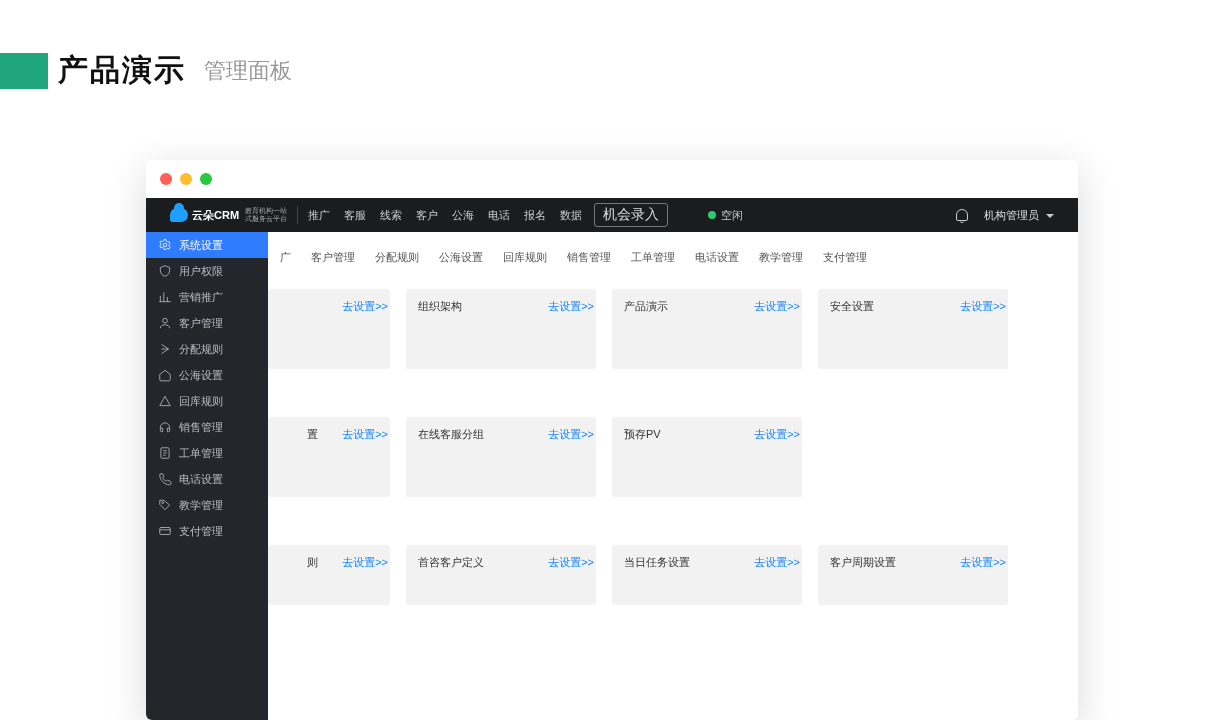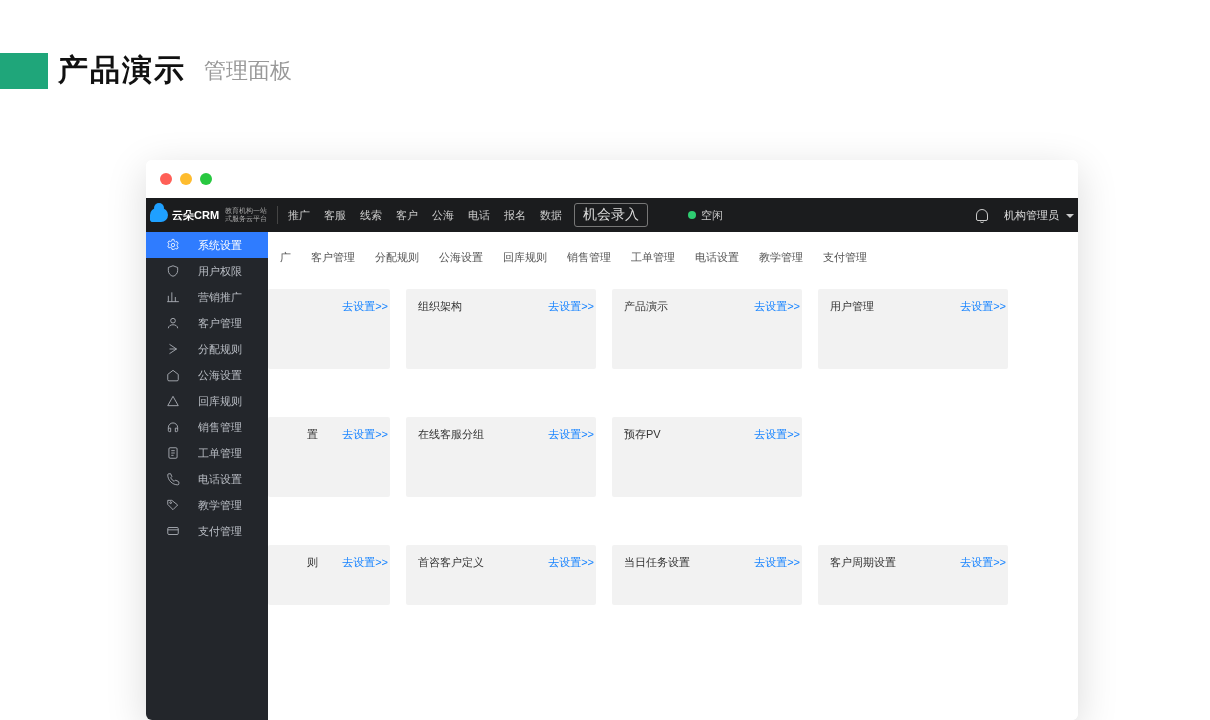--- a/index.html
+++ b/index.html
@@ -63,21 +63,21 @@
   .tl-green { background:#28c840; }
 
   
   .topbar {
     height: 34px;
     background: #1b1c1e;
     display: flex;
     align-items: center;
     color: #ddd;
     font-size: 11px;
-    padding: 0 4px;
+    padding: 0 24px;
   }
   .logo-area { display:flex; align-items:center; }
   .logo-cloud {
     width:18px; height:14px;
     background:#1fa0ff;
     border-radius:10px 10px 10px 4px;
     position:relative;
     margin-right:4px;
   }
   .logo-cloud::before{
@@ -147,23 +147,23 @@
   .sidebar {
     width:122px;
     background:#23262b;
     color:#b9bdc4;
     font-size:11px;
     overflow:hidden;
   }
   .side-item {
     height:26px;
     display:flex; align-items:center;
-    padding-left:20px;
+    padding-left:12px;
     cursor:pointer;
-    gap:18px;
+    gap:7px;
   }
   .side-item.active { background:#2f7cff; color:#fff; }
   .side-icon { width:14px; height:14px; display:flex; align-items:center; justify-content:center; }
   .side-icon svg { width:14px; height:14px; stroke:#b9bdc4; fill:none; stroke-width:1.4; }
   .side-item.active .side-icon svg { stroke:#fff; }
 
   
   .content {
     flex:1;
     background:#fff;
@@ -400,21 +400,21 @@
             </div>
             <div class="card">
               <div class="card-title">组织架构</div>
               <span class="card-link">去设置&gt;&gt;</span>
             </div>
             <div class="card">
               <div class="card-title">产品演示</div>
               <span class="card-link">去设置&gt;&gt;</span>
             </div>
             <div class="card">
-              <div class="card-title">用户管理</div>
+              <div class="card-title">安全设置</div>
               <span class="card-link">去设置&gt;&gt;</span>
             </div>
           </div>
           <div class="card-row r2">
             <div class="card first-cut">
               <div class="card-title" style="text-align: right; padding-right: 60px;">置</div>
               <span class="card-link">去设置&gt;&gt;</span>
             </div>
             <div class="card">
               <div class="card-title">在线客服分组</div>

